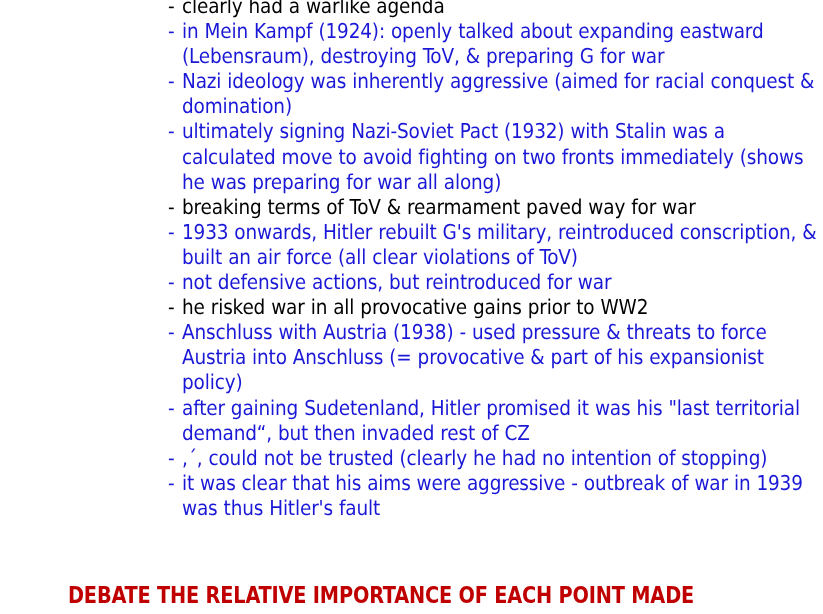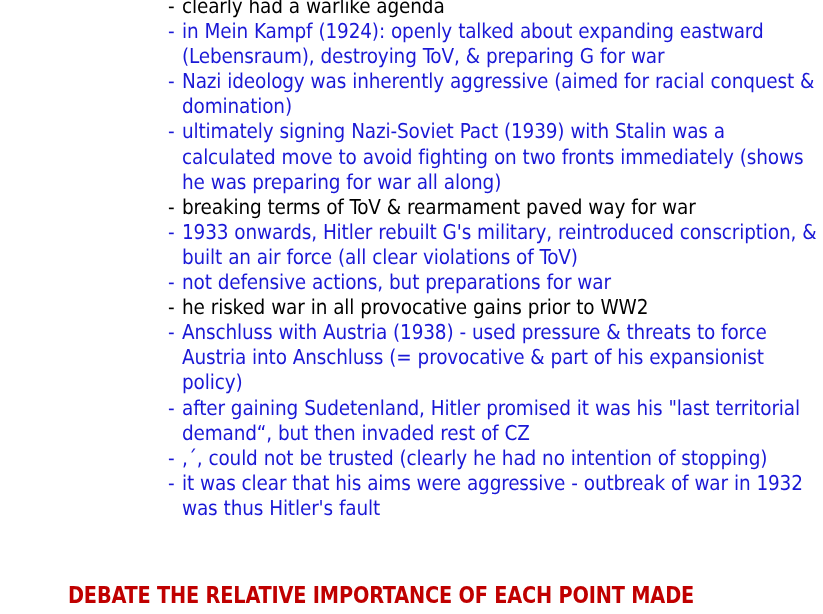--- a/index.html
+++ b/index.html
@@ -91,51 +91,51 @@
       <div class="bullet-item c-blue">
         <span class="dash">-</span>
         <span class="body">in Mein Kampf (1924): openly talked about expanding eastward (Lebensraum), destroying ToV, &amp; preparing G for war</span>
       </div>
       <div class="bullet-item c-blue">
         <span class="dash">-</span>
         <span class="body">Nazi ideology was inherently aggressive (aimed for racial conquest &amp; domination)</span>
       </div>
       <div class="bullet-item c-blue">
         <span class="dash">-</span>
-        <span class="body">ultimately signing Nazi-Soviet Pact (1939) with Stalin was a calculated move to avoid fighting on two fronts immediately (shows he was preparing for war all along)</span>
+        <span class="body">ultimately signing Nazi-Soviet Pact (1932) with Stalin was a calculated move to avoid fighting on two fronts immediately (shows he was preparing for war all along)</span>
       </div>
       <div class="bullet-item c-black">
         <span class="dash">-</span>
         <span class="body">breaking terms of ToV &amp; rearmament paved way for war</span>
       </div>
       <div class="bullet-item c-blue">
         <span class="dash">-</span>
         <span class="body">1933 onwards, Hitler rebuilt G's military, reintroduced conscription, &amp; built an air force (all clear violations of ToV)</span>
       </div>
       <div class="bullet-item c-blue">
         <span class="dash">-</span>
-        <span class="body">not defensive actions, but preparations for war</span>
+        <span class="body">not defensive actions, but reintroduced for war</span>
       </div>
       <div class="bullet-item c-black">
         <span class="dash">-</span>
         <span class="body">he risked war in all provocative gains prior to WW2</span>
       </div>
       <div class="bullet-item c-blue">
         <span class="dash">-</span>
         <span class="body">Anschluss with Austria (1938) -  used pressure &amp; threats to force Austria into Anschluss (= provocative &amp; part of his expansionist policy)</span>
       </div>
       <div class="bullet-item c-blue">
         <span class="dash">-</span>
         <span class="body">after gaining Sudetenland, Hitler promised it was his "last territorial demand“, but then invaded rest of CZ</span>
       </div>
       <div class="bullet-item c-blue">
         <span class="dash">-</span>
         <span class="body">,´, could not be trusted (clearly he had no intention of stopping)</span>
       </div>
       <div class="bullet-item c-blue">
         <span class="dash">-</span>
-        <span class="body">it was clear that his aims were aggressive - outbreak of war in 1932 was thus Hitler's fault</span>
+        <span class="body">it was clear that his aims were aggressive - outbreak of war in 1939 was thus Hitler's fault</span>
       </div>
     </div>
 
   <div id="debate-heading">DEBATE THE RELATIVE IMPORTANCE OF EACH POINT MADE</div>
 
 </div>
 
 </body></html>

